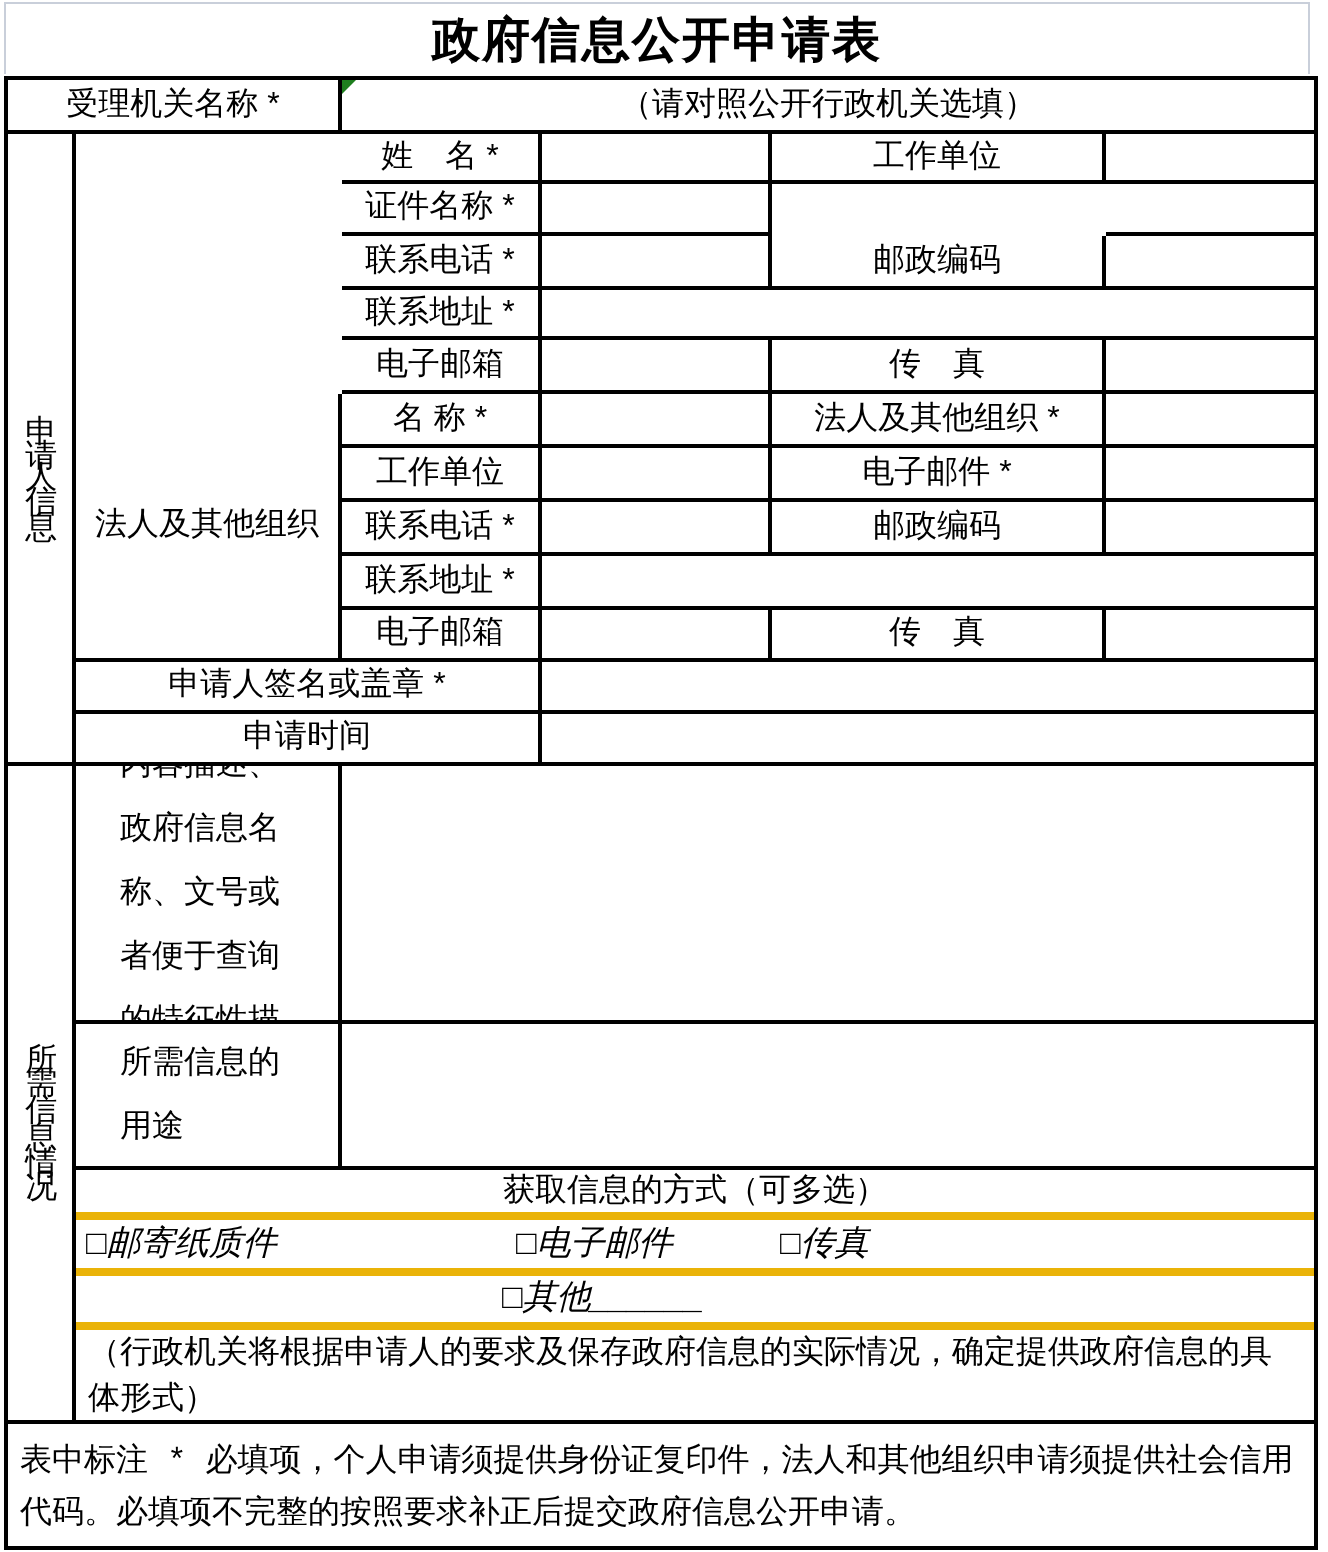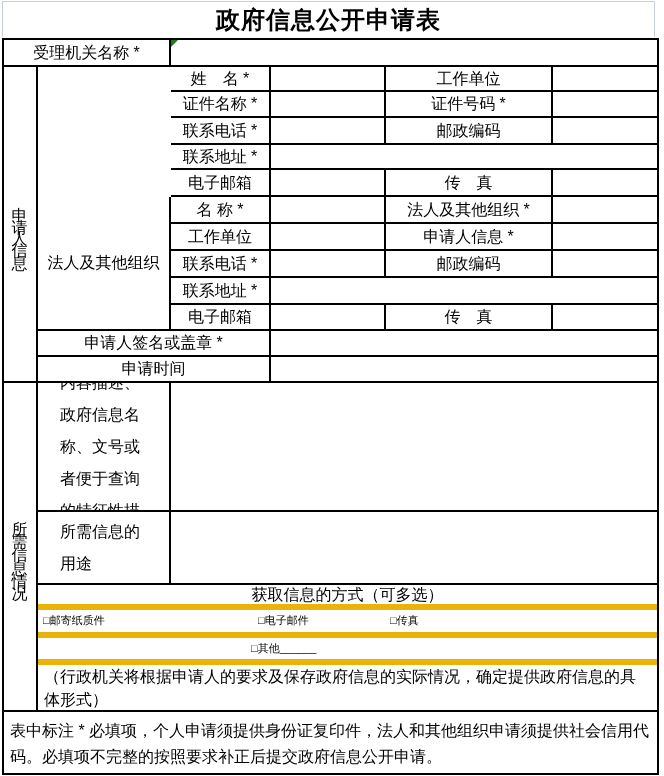--- a/index.html
+++ b/index.html
@@ -10,60 +10,60 @@
     display:flex;align-items:center;justify-content:center;
     font-size:24px;font-weight:bold;letter-spacing:1px;}
   .tbl{position:absolute;left:2px;top:38px;border:2px solid #000;background:#fff;
     display:grid;
     grid-template-columns:34px 133px 100px 115px 167px 104px;
     grid-template-rows:27px 25px 26px 27px 25px 27px 27px 27px 27px 27px 26px 26px 26px 129px 73px 25px 28px 27px 47px 61px;}
   .c{box-sizing:border-box;border-right:2px solid #000;border-bottom:2px solid #000;
     display:flex;align-items:center;justify-content:center;
     font-size:16px;text-align:left;overflow:hidden;line-height:1.2;}
   .nr{border-right:none;}
-  .nb{border-bottom:none;}
-  .lb{border-bottom:6px solid #eab308;}
+  .nb{border-bottom:none;font-family:Liberation Mono, monospace;}
+  .lb{border-bottom:4px solid #eab308;}
   .rel{position:relative;}
   .wrapc{padding:0 22px;line-height:32px;}
   .v span.vtxt{writing-mode:vertical-rl;text-orientation:upright;}
   .vt1{letter-spacing:12px;}
   .vt2{letter-spacing:13px;}
-  .opt{position:absolute;top:0;height:100%;display:flex;align-items:center;white-space:nowrap;font-size:11px;}
+  .opt{position:absolute;top:0;height:100%;display:flex;align-items:center;white-space:nowrap;font-size:17px;font-style:italic;}
   .notecell{line-height:23px;padding:0 6px;}
   .footcell{display:block;text-align:left;padding:6px 6px 0 6px;line-height:26px;font-size:16px;}
   .tri{position:absolute;left:0;top:0;width:0;height:0;
     border-top:7px solid #1e7e1e;border-right:7px solid transparent;}
 </style>
 </head>
 <body>
 
 <div class="sheet">
 
   <div class="titlebox">政府信息公开申请表</div>
 
   <div class="tbl">
 
     <div class="c" style="grid-area:1/1/2/3">受理机关名称 *</div>
     <div class="c nr rel" style="grid-area:1/3/2/7">
       <span class="tri"></span>
+      <span>（请对照公开行政机关选填）</span>
     </div>
 
     <div class="c v" style="grid-area:2/1/14/2">
       <span class="vtxt vt1">申请人信息</span>
     </div>
 
 
     <div class="c" style="grid-area:2/3/3/4">姓　名 *</div>
     <div class="c" style="grid-area:2/4/3/5"></div>
     <div class="c" style="grid-area:2/5/3/6">工作单位</div>
     <div class="c nr" style="grid-area:2/6/3/7"></div>
 
     <div class="c" style="grid-area:3/3/4/4">证件名称 *</div>
     <div class="c" style="grid-area:3/4/4/5"></div>
-    <div class="c" style="grid-area:3/5/4/6">证件号码 *</div>
     <div class="c nr" style="grid-area:3/6/4/7"></div>
 
     <div class="c" style="grid-area:4/3/5/4">联系电话 *</div>
     <div class="c" style="grid-area:4/4/5/5"></div>
     <div class="c" style="grid-area:4/5/5/6">邮政编码</div>
     <div class="c nr" style="grid-area:4/6/5/7"></div>
 
     <div class="c" style="grid-area:5/3/6/4">联系地址 *</div>
     <div class="c nr" style="grid-area:5/4/6/7"></div>
 
@@ -74,21 +74,21 @@
 
     <div class="c" style="grid-area:7/2/12/3">法人及其他组织</div>
 
     <div class="c" style="grid-area:7/3/8/4">名 称 *</div>
     <div class="c" style="grid-area:7/4/8/5"></div>
     <div class="c" style="grid-area:7/5/8/6">法人及其他组织 *</div>
     <div class="c nr" style="grid-area:7/6/8/7"></div>
 
     <div class="c" style="grid-area:8/3/9/4">工作单位</div>
     <div class="c" style="grid-area:8/4/9/5"></div>
-    <div class="c" style="grid-area:8/5/9/6">申请人信息 *</div>
+    <div class="c" style="grid-area:8/5/9/6">电子邮件 *</div>
     <div class="c nr" style="grid-area:8/6/9/7"></div>
 
     <div class="c" style="grid-area:9/3/10/4">联系电话 *</div>
     <div class="c" style="grid-area:9/4/10/5"></div>
     <div class="c" style="grid-area:9/5/10/6">邮政编码</div>
     <div class="c nr" style="grid-area:9/6/10/7"></div>
 
     <div class="c" style="grid-area:10/3/11/4">联系地址 *</div>
     <div class="c nr" style="grid-area:10/4/11/7"></div>
 

